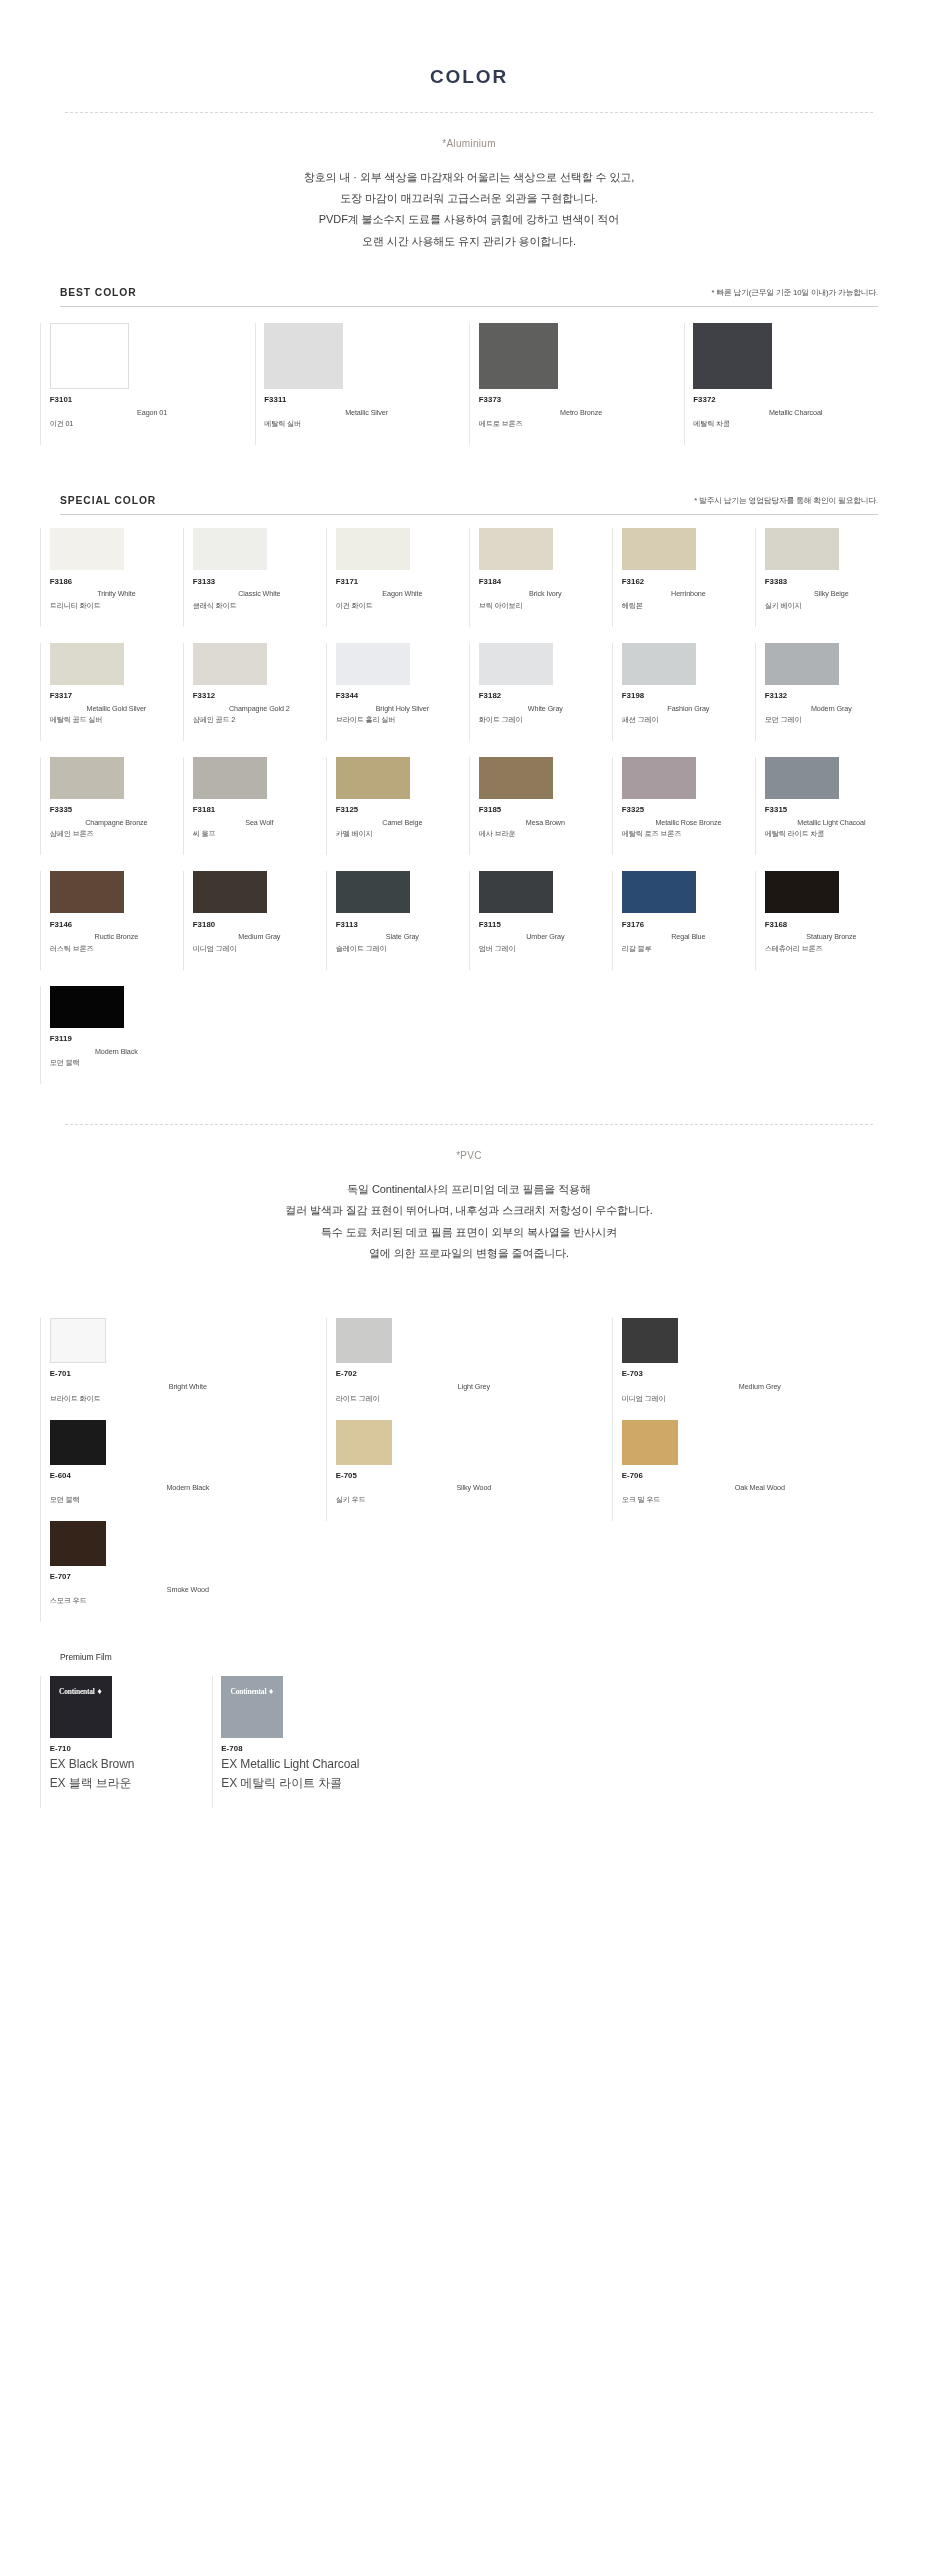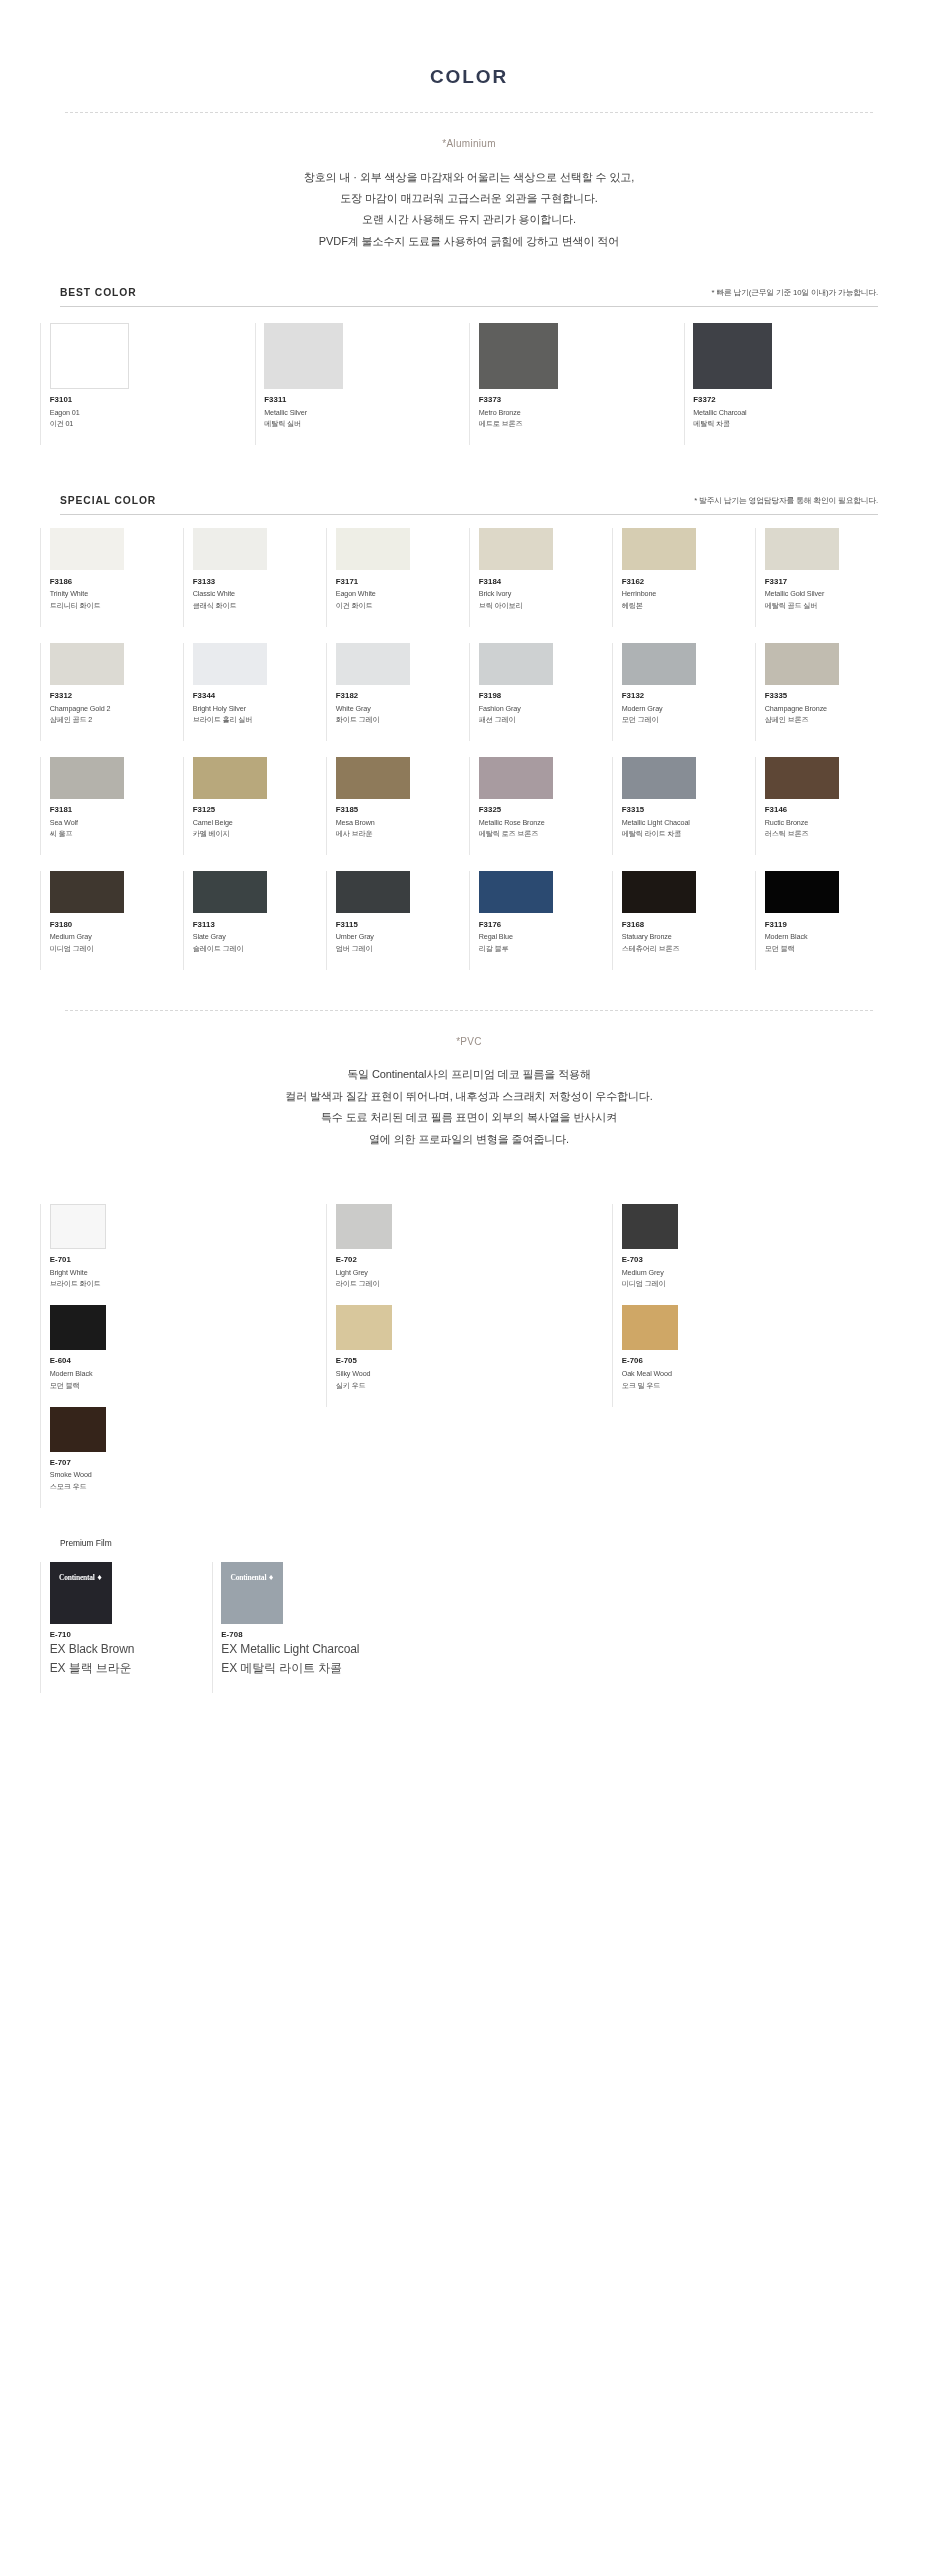--- a/index.html
+++ b/index.html
@@ -128,20 +128,21 @@
     color: #222222;
     letter-spacing: 0.1px;
     margin-top: 6.2px;
   }
   .name-en {
     font-size: 7.2px;
     color: #4a4a4a;
     margin-top: 3.7px;
     letter-spacing: -0.1px;
     white-space: nowrap;
+    text-align: center;
   }
   .name-ko {
     font-size: 7.2px;
     color: #4a4a4a;
     margin-top: 2.5px;
     letter-spacing: -0.2px;
     white-space: nowrap;
   }
 
   
@@ -200,22 +201,22 @@
 <div class="page">
 
   <div class="page-title">COLOR</div>
   <hr class="hr-dashed">
 
   <div class="intro">
     <div class="intro-tag">*Aluminium</div>
     <div class="intro-body">
       <div>창호의 내 · 외부 색상을 마감재와 어울리는 색상으로 선택할 수 있고,</div>
       <div>도장 마감이 매끄러워 고급스러운 외관을 구현합니다.</div>
+      <div>PVDF계 불소수지 도료를 사용하여 긁힘에 강하고 변색이 적어</div>
       <div>오랜 시간 사용해도 유지 관리가 용이합니다.</div>
-      <div>PVDF계 불소수지 도료를 사용하여 긁힘에 강하고 변색이 적어</div>
     </div>
   </div>
 
   <div class="sect-head">
     <div class="sect-title">BEST COLOR</div>
     <div class="sect-note">* 빠른 납기(근무일 기준 10일 이내)가 가능합니다.</div>
   </div>
   <hr class="rule-solid">
   <div class="grid grid-best" id="grid-best">
       <div class="cell first">
@@ -276,20 +277,26 @@
         <div class="name-en">Brick Ivory</div>
         <div class="name-ko">브릭 아이보리</div>
       </div>
       <div class="cell">
         <div class="chip chip-sp" style="background: rgb(214, 205, 178);"></div>
         <div class="code">F3162</div>
         <div class="name-en">Herrinbone</div>
         <div class="name-ko">헤링본</div>
       </div>
       <div class="cell">
+        <div class="chip chip-sp tex-grain" style="background: rgb(215, 212, 201);"></div>
+        <div class="code">F3383</div>
+        <div class="name-en">Silky Beige</div>
+        <div class="name-ko">실키 베이지</div>
+      </div>
+      <div class="cell">
         <div class="chip chip-sp tex-grain" style="background: rgb(220, 217, 205);"></div>
         <div class="code">F3317</div>
         <div class="name-en">Metallic Gold Silver</div>
         <div class="name-ko">메탈릭 골드 실버</div>
       </div>
       <div class="cell">
         <div class="chip chip-sp tex-grain" style="background: rgb(220, 218, 211);"></div>
         <div class="code">F3312</div>
         <div class="name-en">Champagne Gold 2</div>
         <div class="name-ko">샴페인 골드 2</div>

